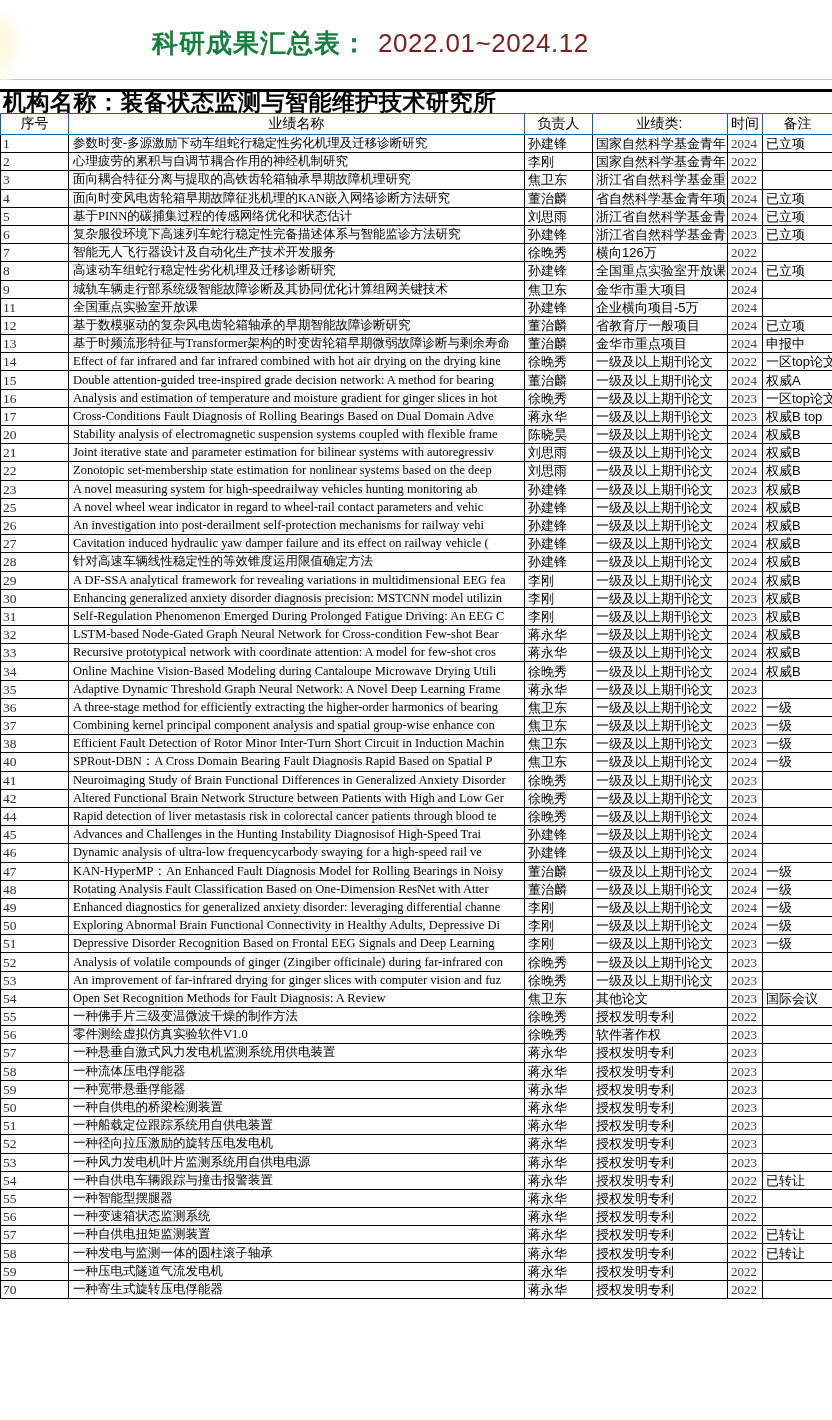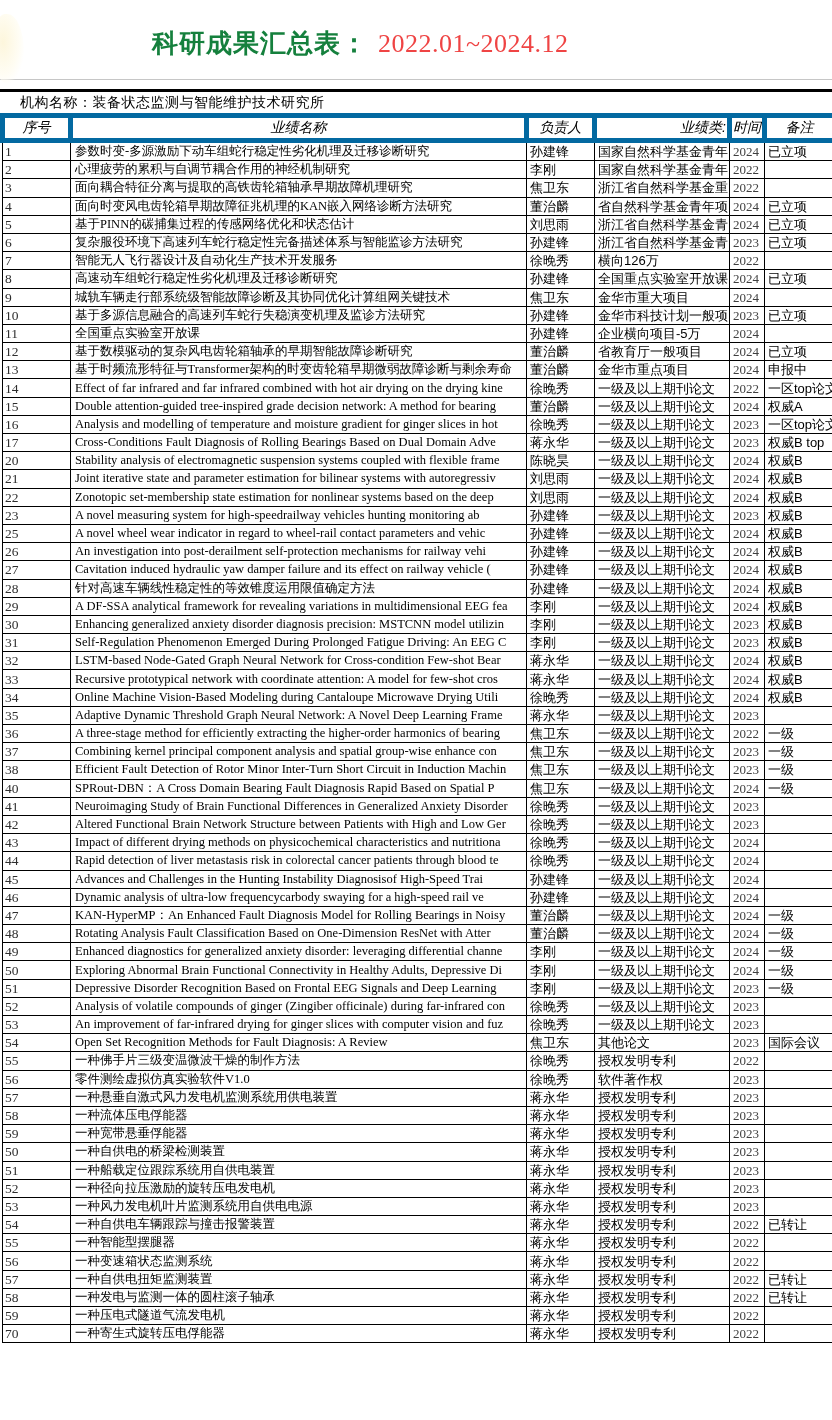--- a/index.html
+++ b/index.html
@@ -13,37 +13,37 @@
     border-radius:40% 60% 50% 50%;
   }
   .title{
     padding:26px 0 0 152px;height:53px;white-space:nowrap;
   }
   .title-zh{
     font-size:26px;font-weight:bold;color:#15803d;letter-spacing:1px;
     font-family:"Liberation Sans",sans-serif;
   }
   .title-range{
-    font-size:26px;font-weight:normal;color:#ef4444;letter-spacing:0.5px;
-    font-family:Liberation Serif, serif;margin-left:10px;
+    font-size:26px;font-weight:normal;color:#7f1d1d;letter-spacing:0.5px;
+    font-family:Liberation Sans, sans-serif;margin-left:10px;
   }
   .rule-thin{border-top:1px solid #c6c6c6;width:832px;}
   .rule-thick{border-top:3px solid #000;width:832px;margin-top:9px;}
   .org{
-    height:21px;line-height:21px;font-size:14px;font-weight:400;
-    padding-left:20px;white-space:nowrap;overflow:hidden;letter-spacing:0.5px;
+    height:21px;line-height:21px;font-size:23px;font-weight:700;
+    padding-left:3px;white-space:nowrap;overflow:hidden;letter-spacing:0.5px;
   }
   table{
     width:832px;border-collapse:collapse;table-layout:fixed;
   }
   th{
-    border:5px solid #0369a1;font-weight:normal;font-size:14px;height:20px;
-    padding:0;text-align:center;white-space:nowrap;overflow:hidden;font-style:italic;
-  }
-  th.h-cat{text-align:right;padding-right:1px;}
+    border:1px solid #0369a1;font-weight:normal;font-size:14px;height:20px;
+    padding:0;text-align:center;white-space:nowrap;overflow:hidden;
+  }
+  th.h-cat{padding-right:1px;}
   td{
     border:1px solid #000;height:17.2px;line-height:17px;padding:0 1px 0 3px;
     font-size:13px;white-space:nowrap;overflow:hidden;
   }
   td.c-no{font-family:"Liberation Serif",serif;font-size:13.5px;color:#2e2e2e;padding-left:2px;}
   td.c-name{font-family:"Liberation Serif",serif;font-size:12.5px;padding-left:4px;}
   td.c-person{font-size:13px;}
   td.c-cat{font-size:13px;}
   td.c-year{font-family:"Liberation Serif",serif;color:#3f3f3f;font-size:13px;}
   td.c-remark{font-size:13px;}
@@ -148,28 +148,20 @@
       </tr>
       <tr>
         <td class="c-no">9</td>
         <td class="c-name">城轨车辆走行部系统级智能故障诊断及其协同优化计算组网关键技术</td>
         <td class="c-person">焦卫东</td>
         <td class="c-cat">金华市重大项目</td>
         <td class="c-year">2024</td>
         <td class="c-remark"></td>
       </tr>
       <tr>
-        <td class="c-no">10</td>
-        <td class="c-name">基于多源信息融合的高速列车蛇行失稳演变机理及监诊方法研究</td>
-        <td class="c-person">孙建锋</td>
-        <td class="c-cat">金华市科技计划一般项</td>
-        <td class="c-year">2023</td>
-        <td class="c-remark">已立项</td>
-      </tr>
-      <tr>
         <td class="c-no">11</td>
         <td class="c-name">全国重点实验室开放课</td>
         <td class="c-person">孙建锋</td>
         <td class="c-cat">企业横向项目-5万</td>
         <td class="c-year">2024</td>
         <td class="c-remark"></td>
       </tr>
       <tr>
         <td class="c-no">12</td>
         <td class="c-name">基于数模驱动的复杂风电齿轮箱轴承的早期智能故障诊断研究</td>
@@ -197,21 +189,21 @@
       <tr>
         <td class="c-no">15</td>
         <td class="c-name">Double attention-guided tree-inspired grade decision network: A method for bearing</td>
         <td class="c-person">董治麟</td>
         <td class="c-cat">一级及以上期刊论文</td>
         <td class="c-year">2024</td>
         <td class="c-remark">权威A</td>
       </tr>
       <tr>
         <td class="c-no">16</td>
-        <td class="c-name">Analysis and modelling of temperature and moisture gradient for ginger slices in hot</td>
+        <td class="c-name">Analysis and estimation of temperature and moisture gradient for ginger slices in hot</td>
         <td class="c-person">徐晚秀</td>
         <td class="c-cat">一级及以上期刊论文</td>
         <td class="c-year">2023</td>
         <td class="c-remark">一区top论文</td>
       </tr>
       <tr>
         <td class="c-no">17</td>
         <td class="c-name">Cross-Conditions Fault Diagnosis of Rolling Bearings Based on Dual Domain Adve</td>
         <td class="c-person">蒋永华</td>
         <td class="c-cat">一级及以上期刊论文</td>
@@ -377,28 +369,20 @@
         <td class="c-cat">一级及以上期刊论文</td>
         <td class="c-year">2023</td>
         <td class="c-remark"></td>
       </tr>
       <tr>
         <td class="c-no">42</td>
         <td class="c-name">Altered Functional Brain Network Structure between Patients with High and Low Ger</td>
         <td class="c-person">徐晚秀</td>
         <td class="c-cat">一级及以上期刊论文</td>
         <td class="c-year">2023</td>
-        <td class="c-remark"></td>
-      </tr>
-      <tr>
-        <td class="c-no">43</td>
-        <td class="c-name">Impact of different drying methods on physicochemical characteristics and nutritiona</td>
-        <td class="c-person">徐晚秀</td>
-        <td class="c-cat">一级及以上期刊论文</td>
-        <td class="c-year">2024</td>
         <td class="c-remark"></td>
       </tr>
       <tr>
         <td class="c-no">44</td>
         <td class="c-name">Rapid detection of liver metastasis risk in colorectal cancer patients through blood te</td>
         <td class="c-person">徐晚秀</td>
         <td class="c-cat">一级及以上期刊论文</td>
         <td class="c-year">2024</td>
         <td class="c-remark"></td>
       </tr>

